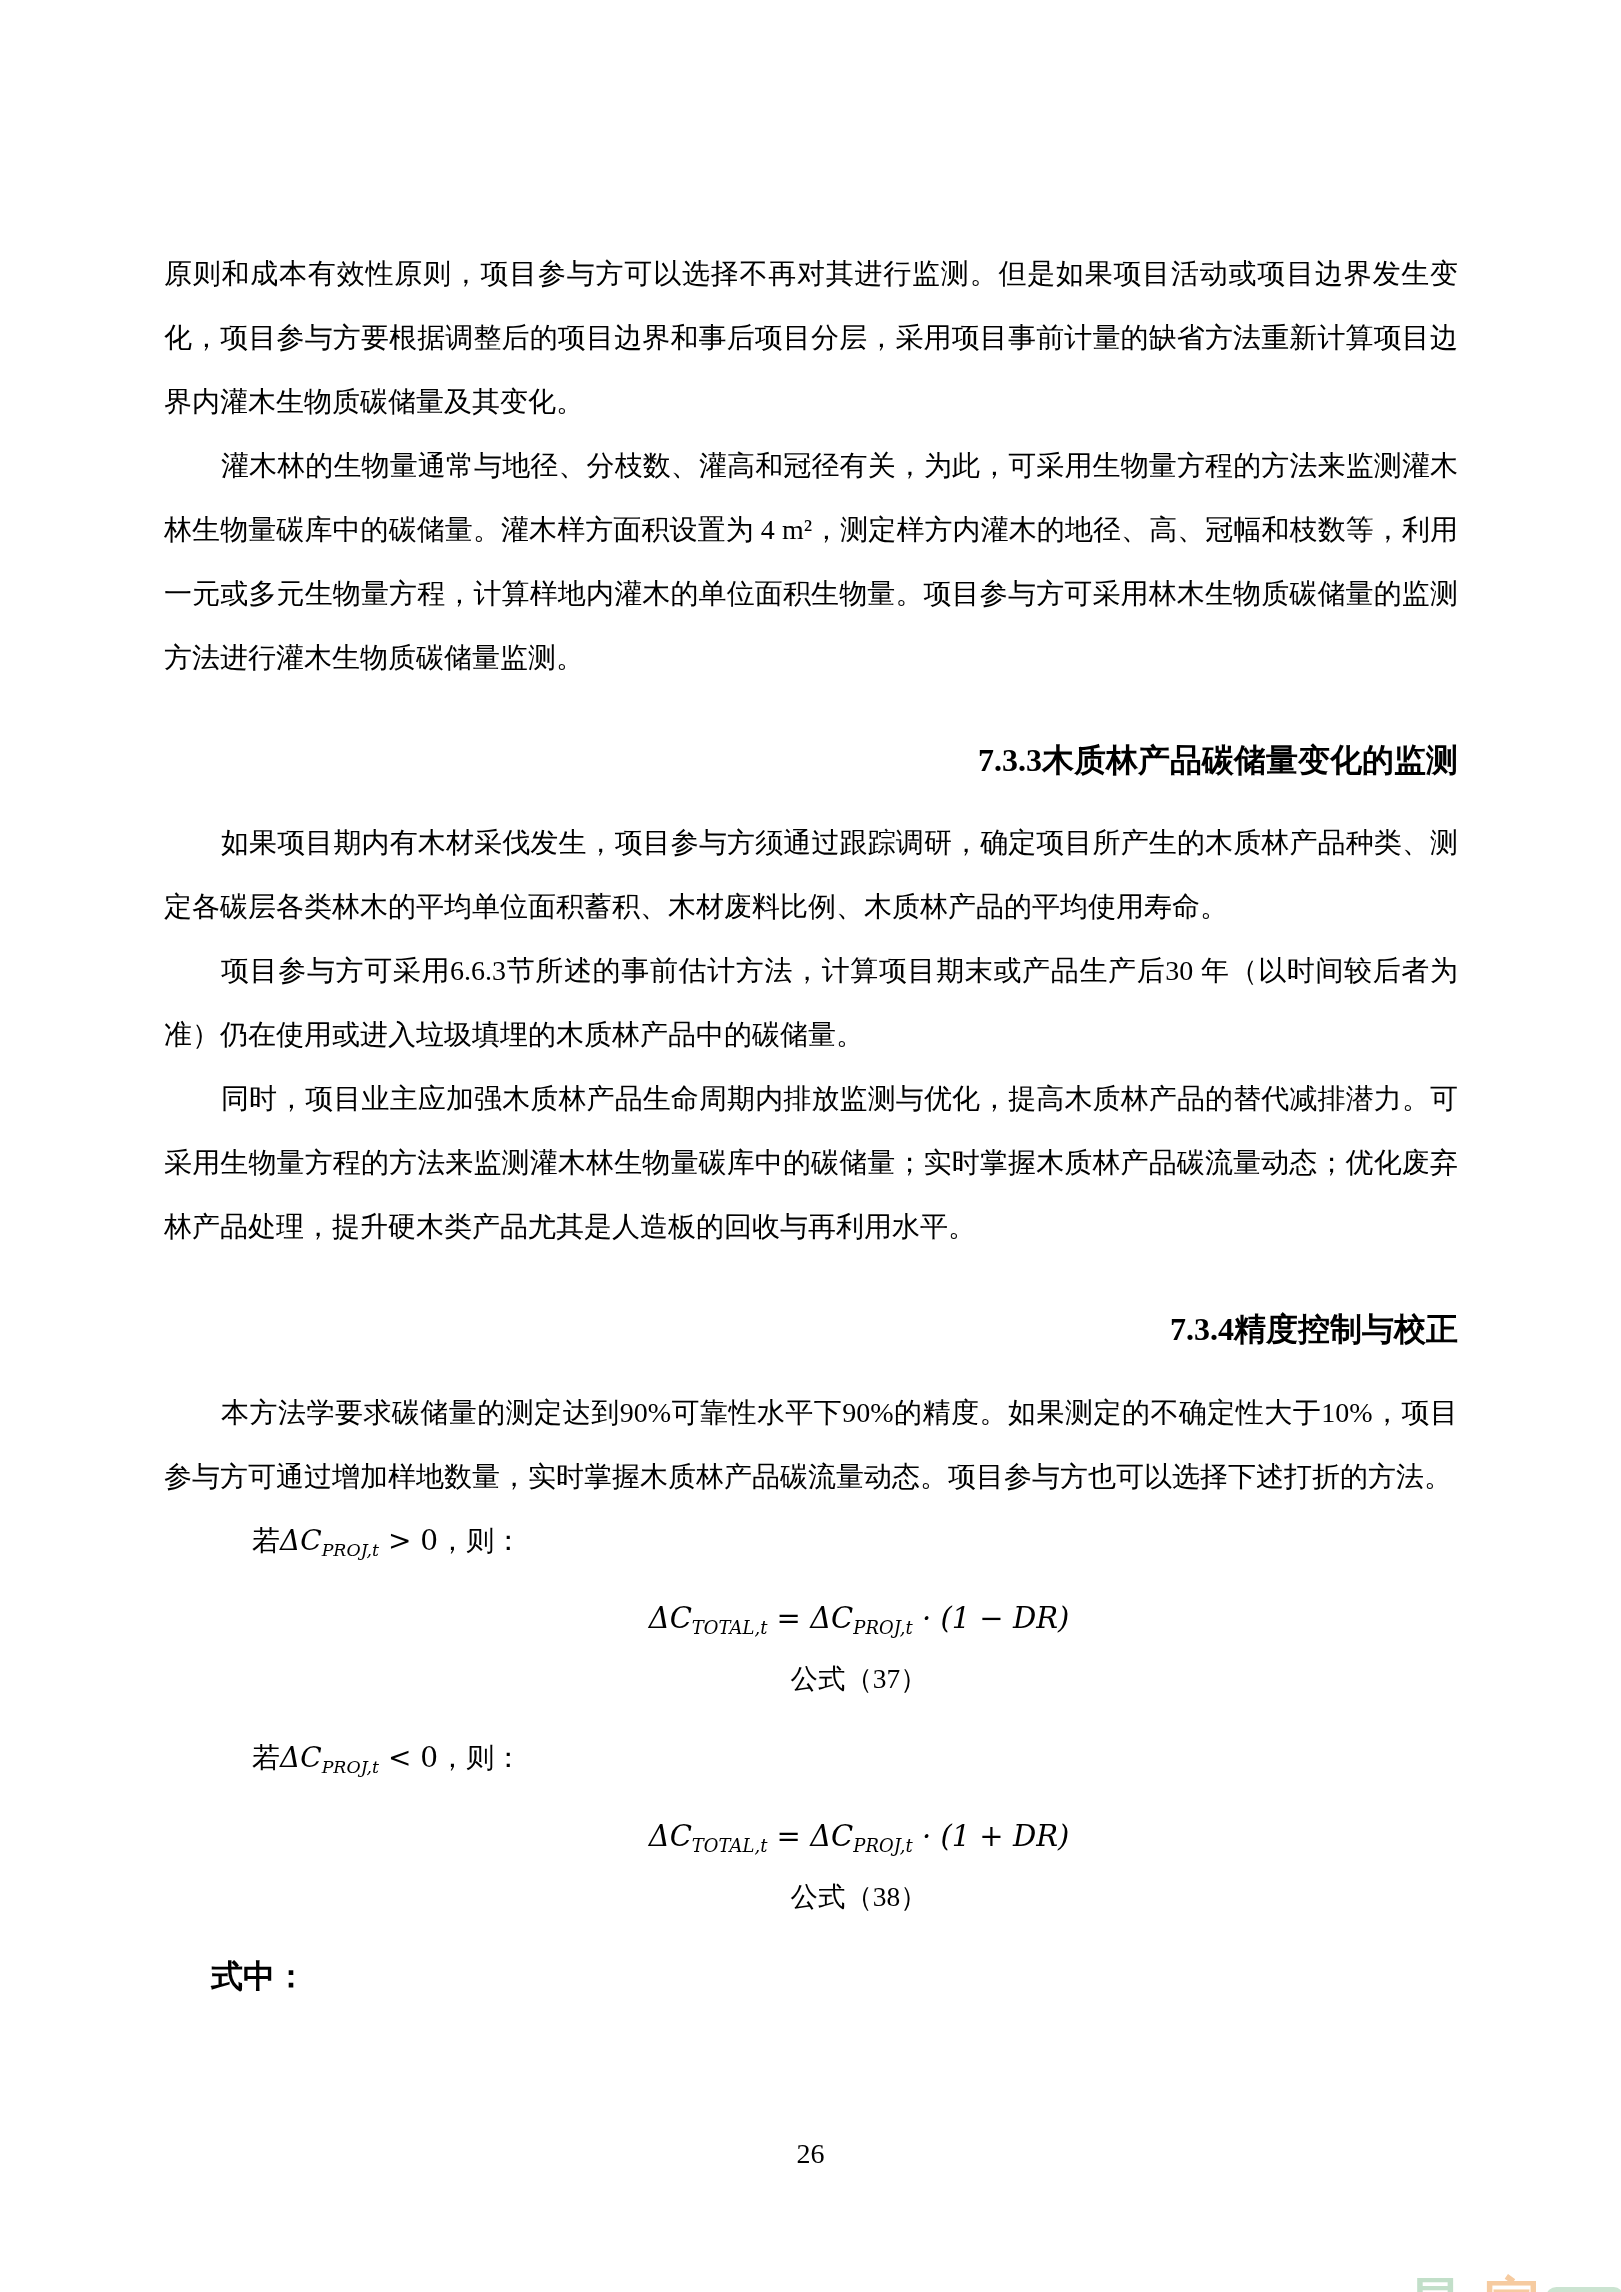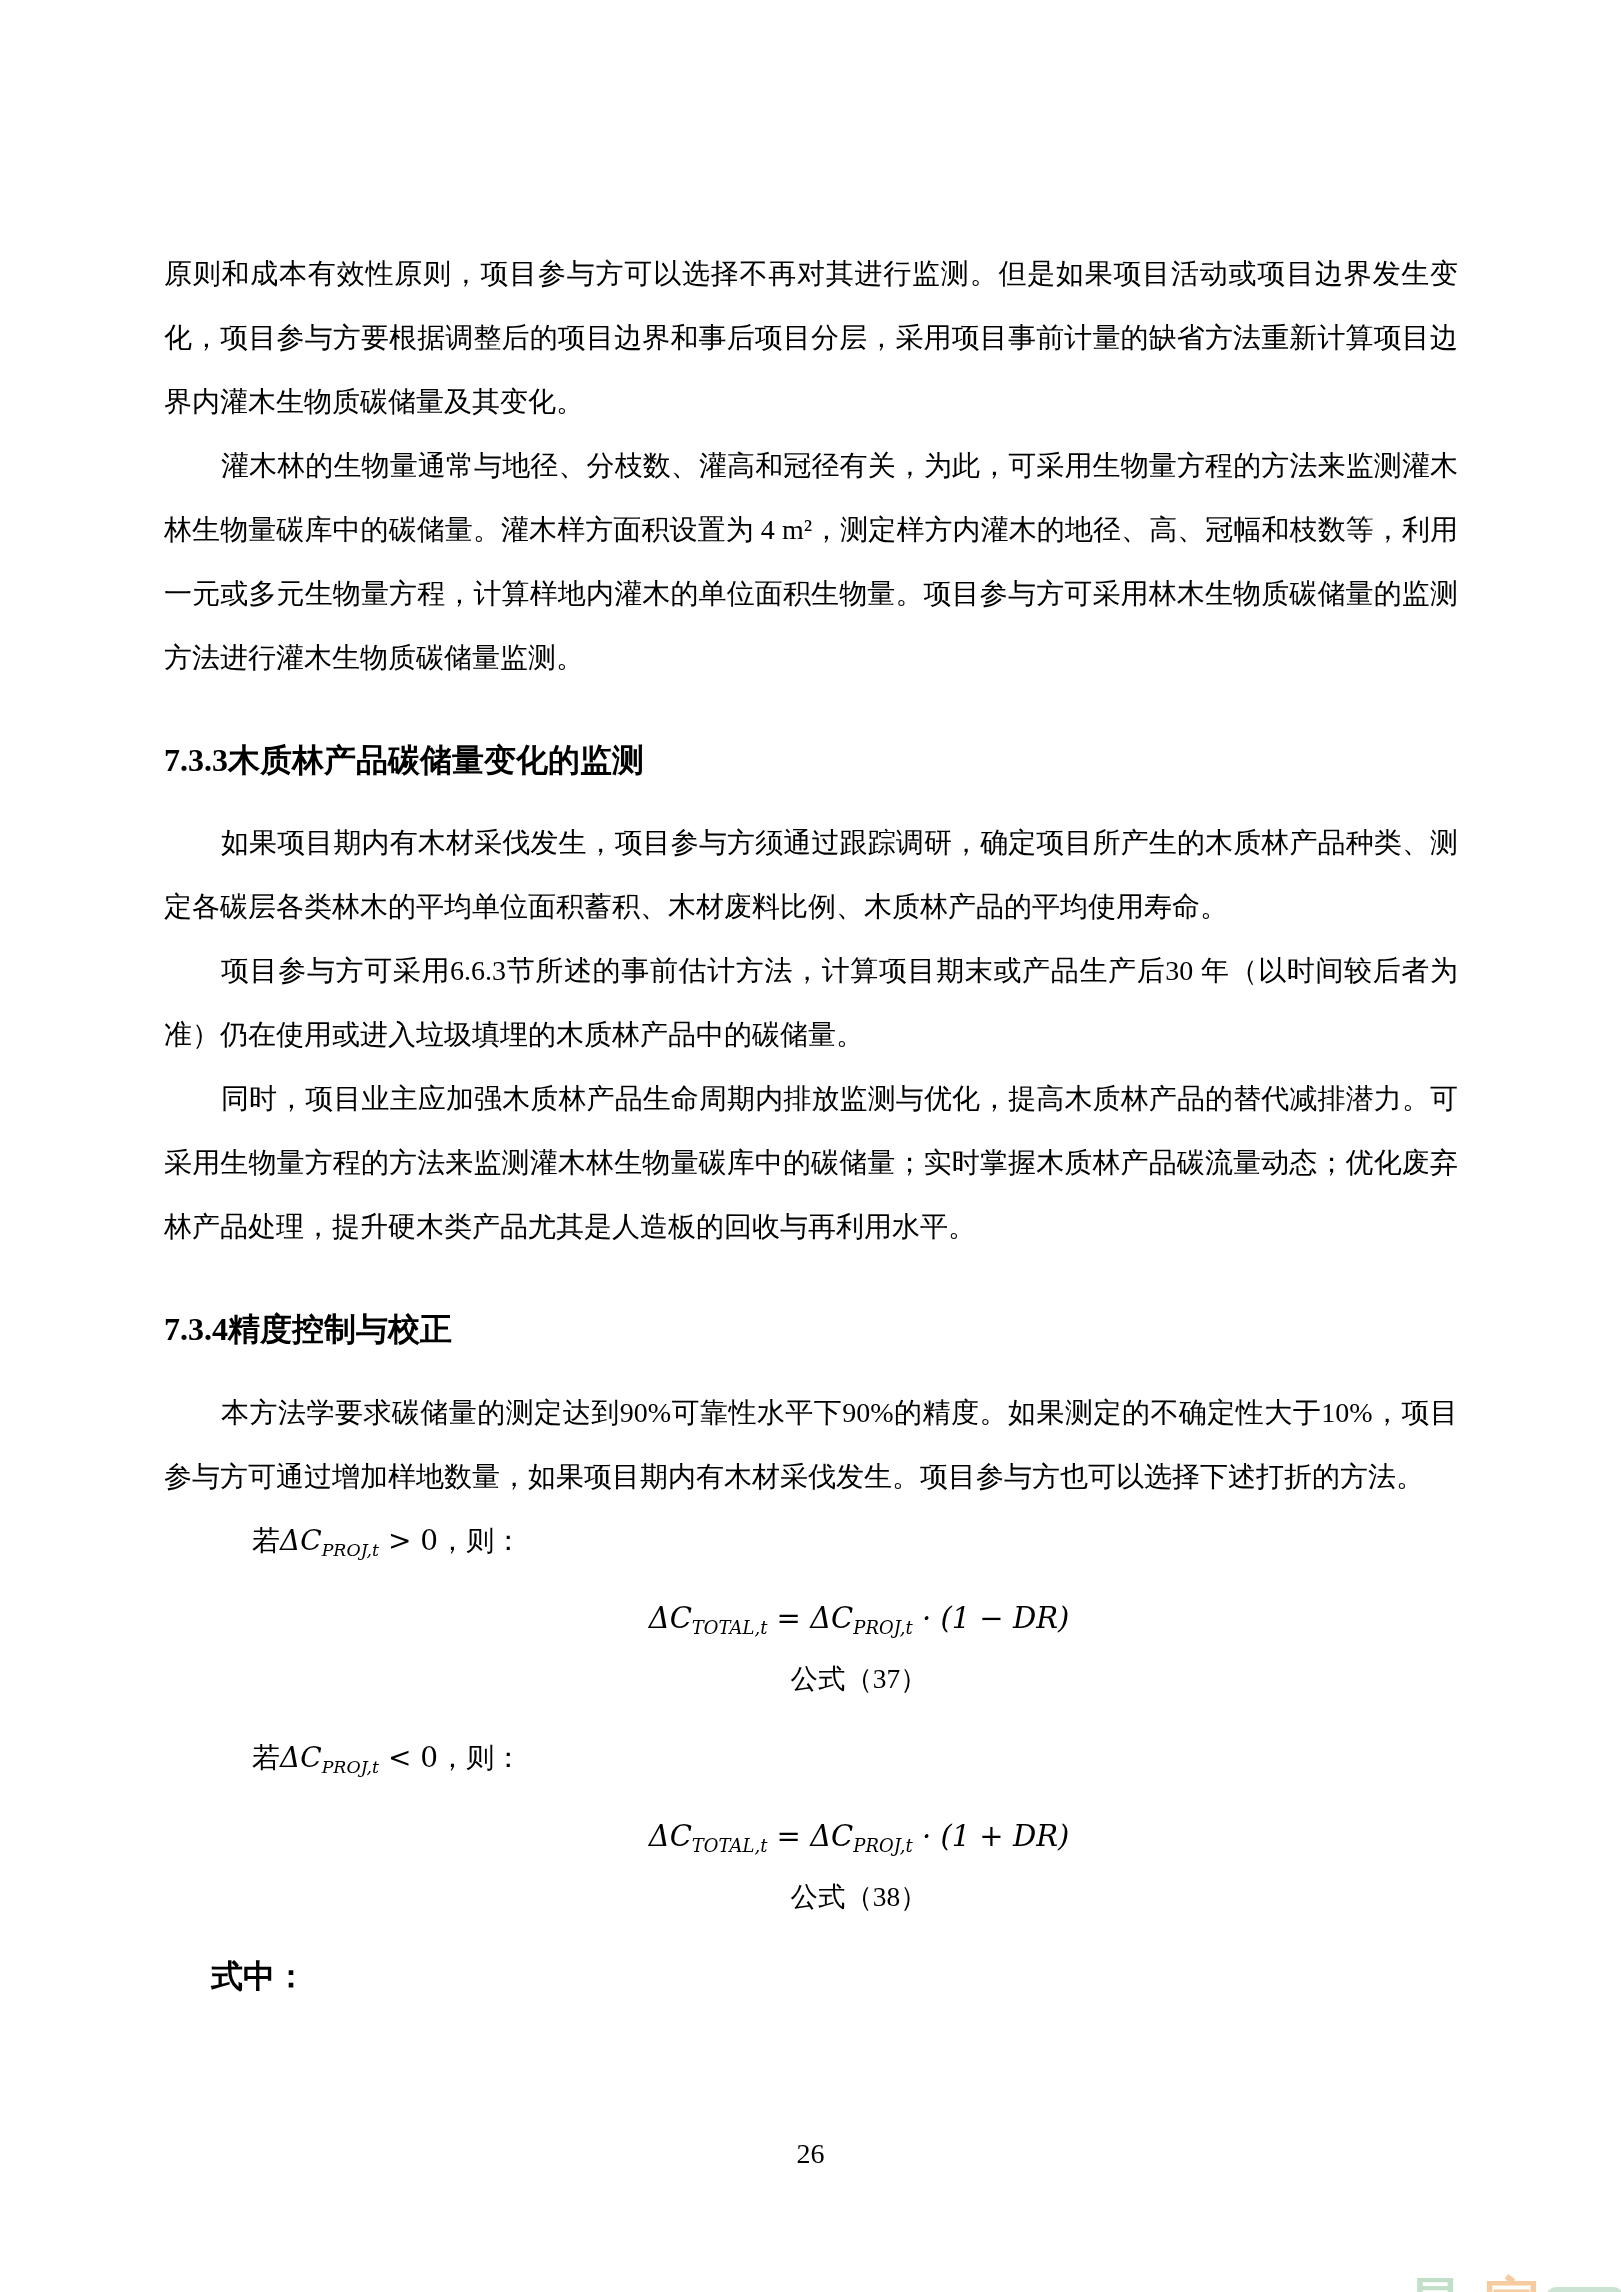--- a/index.html
+++ b/index.html
@@ -26,21 +26,21 @@
     text-justify: inter-character;
     margin: 0;
     word-break: break-all;
   }
   .indent { text-indent: 57px; }
   .sec-heading {
     font-size: 32px;
     font-weight: bold;
     line-height: 47px;
     margin: 47px 0 27.4px 0;
-    text-align: left;
+    text-align: right;
   }
   .cond-line {
     font-size: 28px;
     line-height: 64px;
     margin: 0 0 0 88px;
     white-space: pre-wrap;
   }
   .formula-row {
     display: flex;
     justify-content: space-between;
@@ -139,21 +139,21 @@
     <h2 class="sec-heading">7.3.3木质林产品碳储量变化的监测</h2>
 
     <p class="body-para indent">如果项目期内有木材采伐发生，项目参与方须通过跟踪调研，确定项目所产生的木质林产品种类、测定各碳层各类林木的平均单位面积蓄积、木材废料比例、木质林产品的平均使用寿命。</p>
 
     <p class="body-para indent">项目参与方可采用6.6.3节所述的事前估计方法，计算项目期末或产品生产后30 年（以时间较后者为准）仍在使用或进入垃圾填埋的木质林产品中的碳储量。</p>
 
     <p class="body-para indent">同时，项目业主应加强木质林产品生命周期内排放监测与优化，提高木质林产品的替代减排潜力。可采用生物量方程的方法来监测灌木林生物量碳库中的碳储量；实时掌握木质林产品碳流量动态；优化废弃林产品处理，提升硬木类产品尤其是人造板的回收与再利用水平。</p>
 
     <h2 class="sec-heading">7.3.4精度控制与校正</h2>
 
-    <p class="body-para indent">本方法学要求碳储量的测定达到90%可靠性水平下90%的精度。如果测定的不确定性大于10%，项目参与方可通过增加样地数量，如果项目期内有木材采伐发生。项目参与方也可以选择下述打折的方法。</p>
+    <p class="body-para indent">本方法学要求碳储量的测定达到90%可靠性水平下90%的精度。如果测定的不确定性大于10%，项目参与方可通过增加样地数量，实时掌握木质林产品碳流量动态。项目参与方也可以选择下述打折的方法。</p>
 
     <p class="cond-line"><span>若</span><span class="math"><span>ΔC</span><sub>PROJ,t</sub></span><span class="math" style="font-style: normal;"> &gt; 0，则：</span></p>
 
     <div class="formula-row">
       <span class="math"><span>ΔC</span><sub>TOTAL,t</sub><span> = </span><span>ΔC</span><sub>PROJ,t</sub><span> · (1 − DR)</span></span>
       <span class="formula-label">公式（37）</span>
     </div>
 
     <p class="cond-line"><span>若</span><span class="math"><span>ΔC</span><sub>PROJ,t</sub></span><span class="math" style="font-style: normal;"> &lt; 0，则：</span></p>
 

